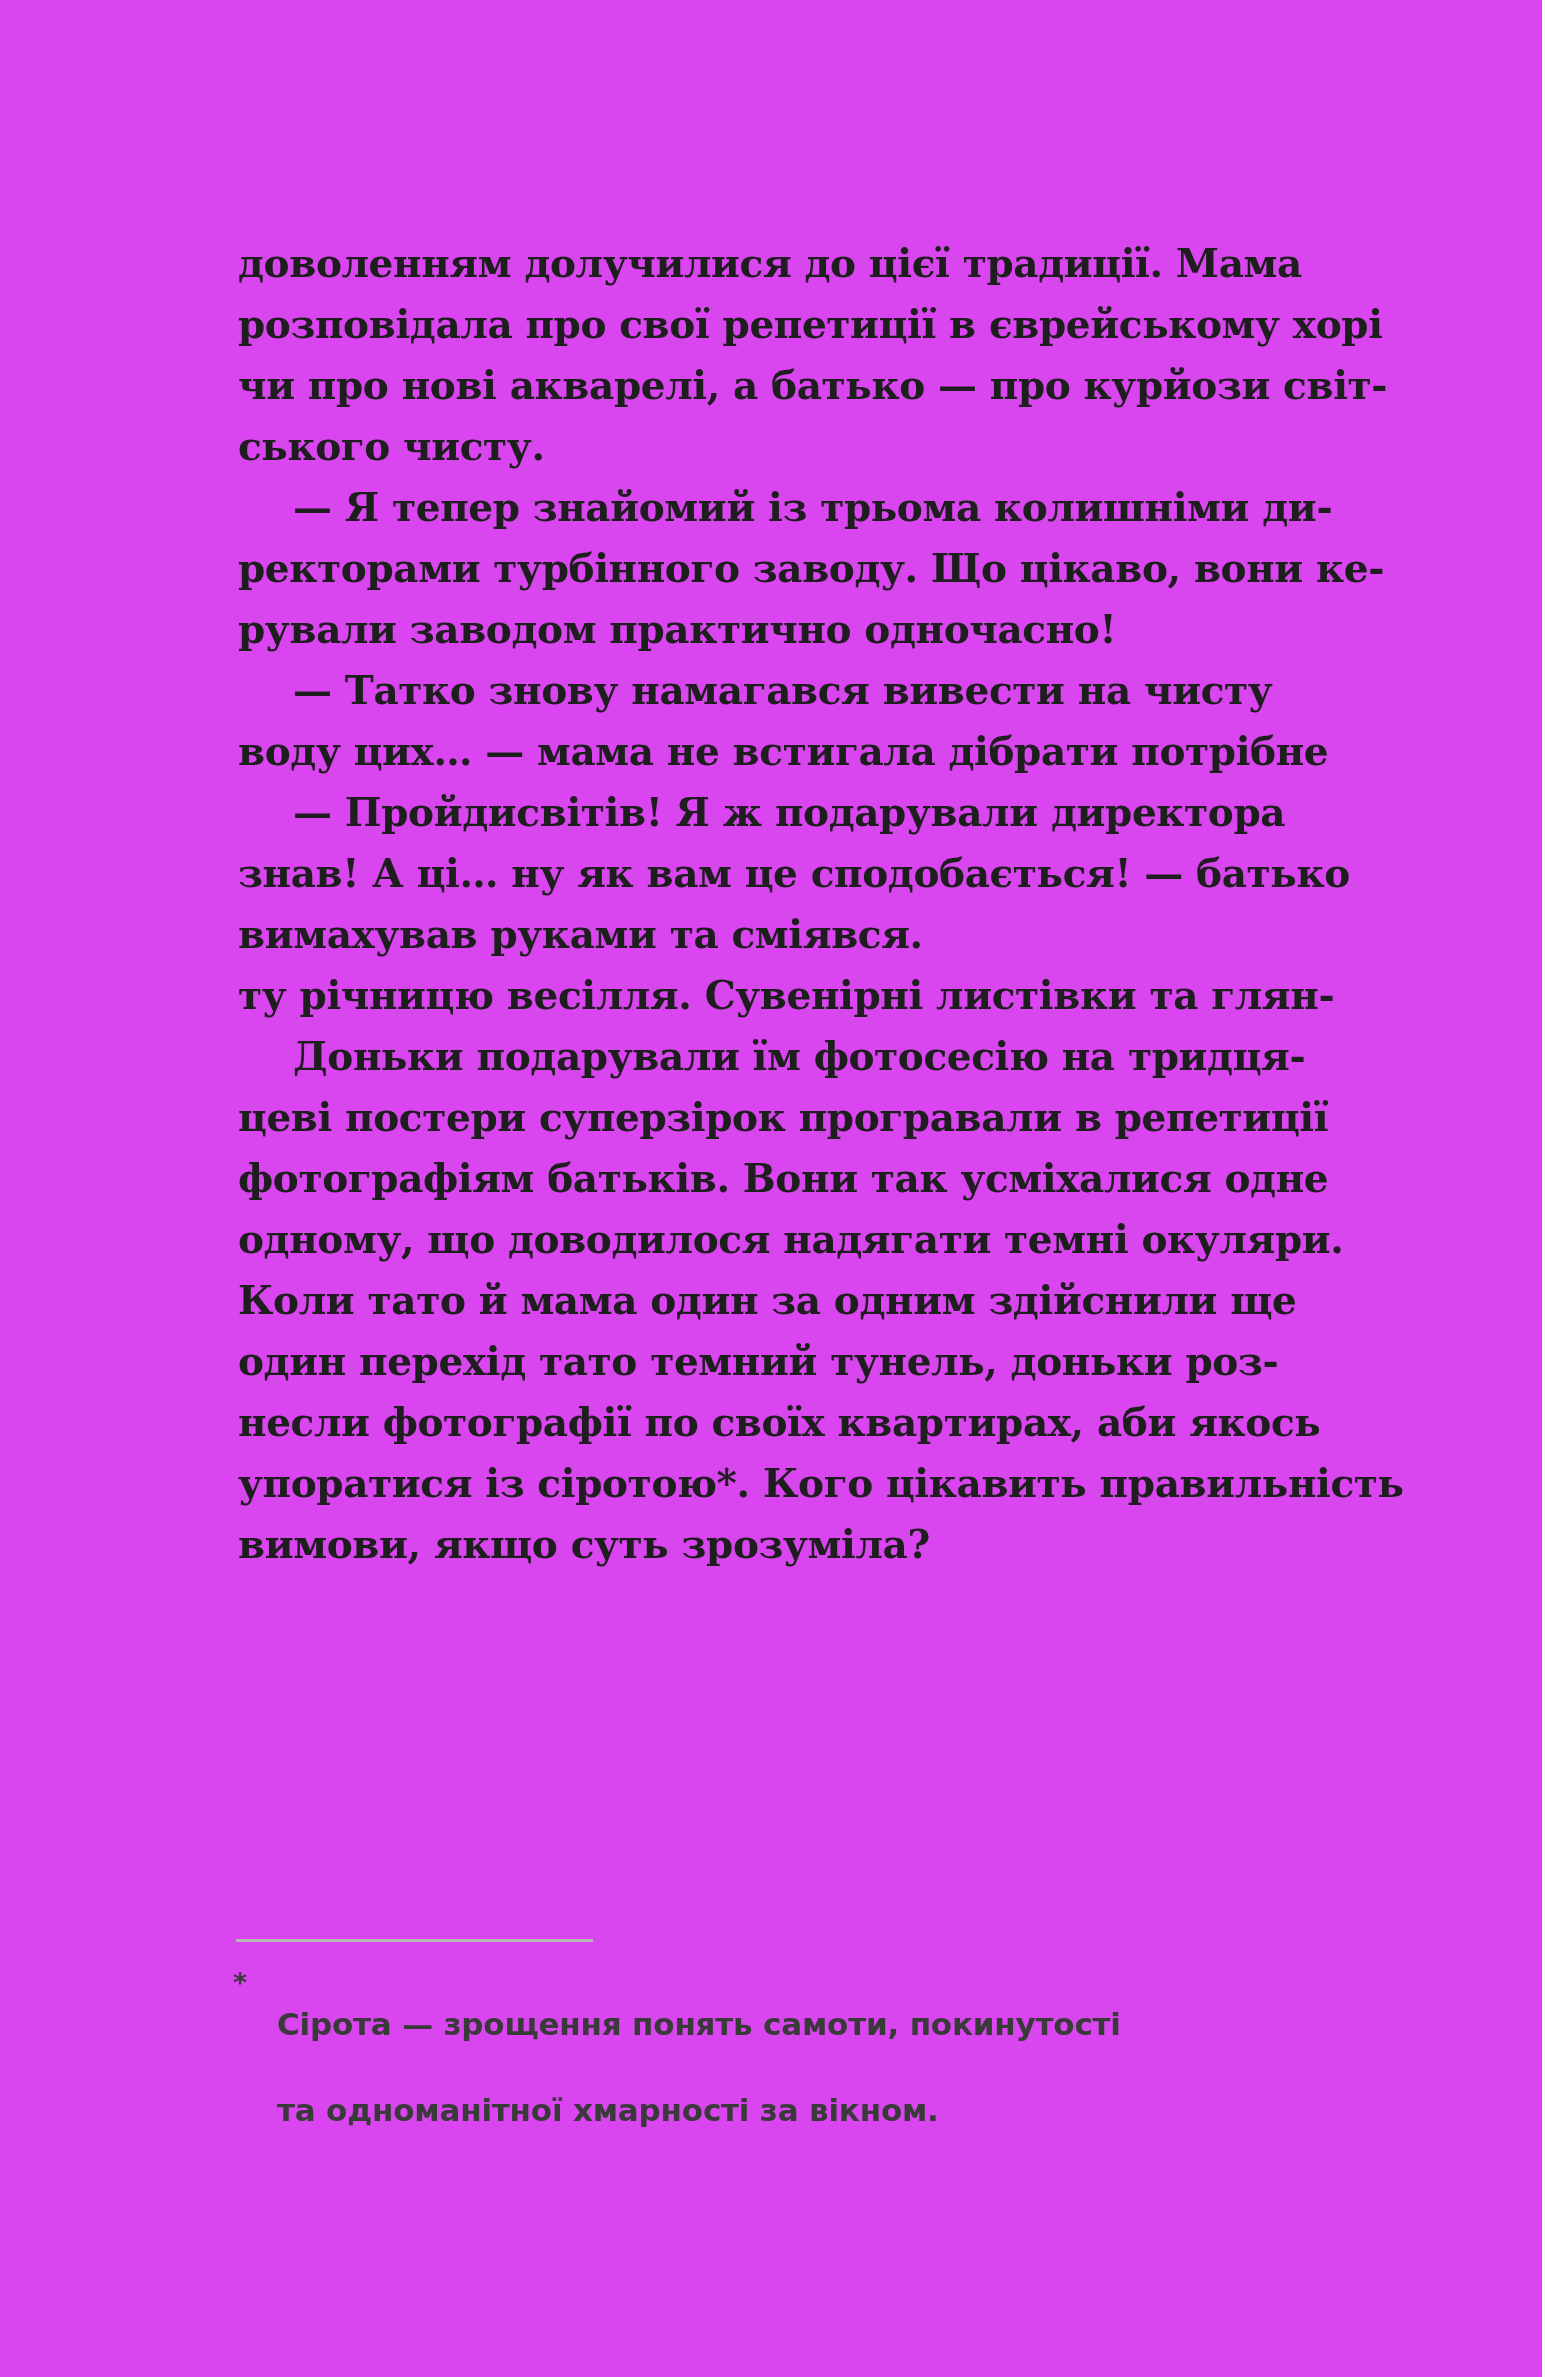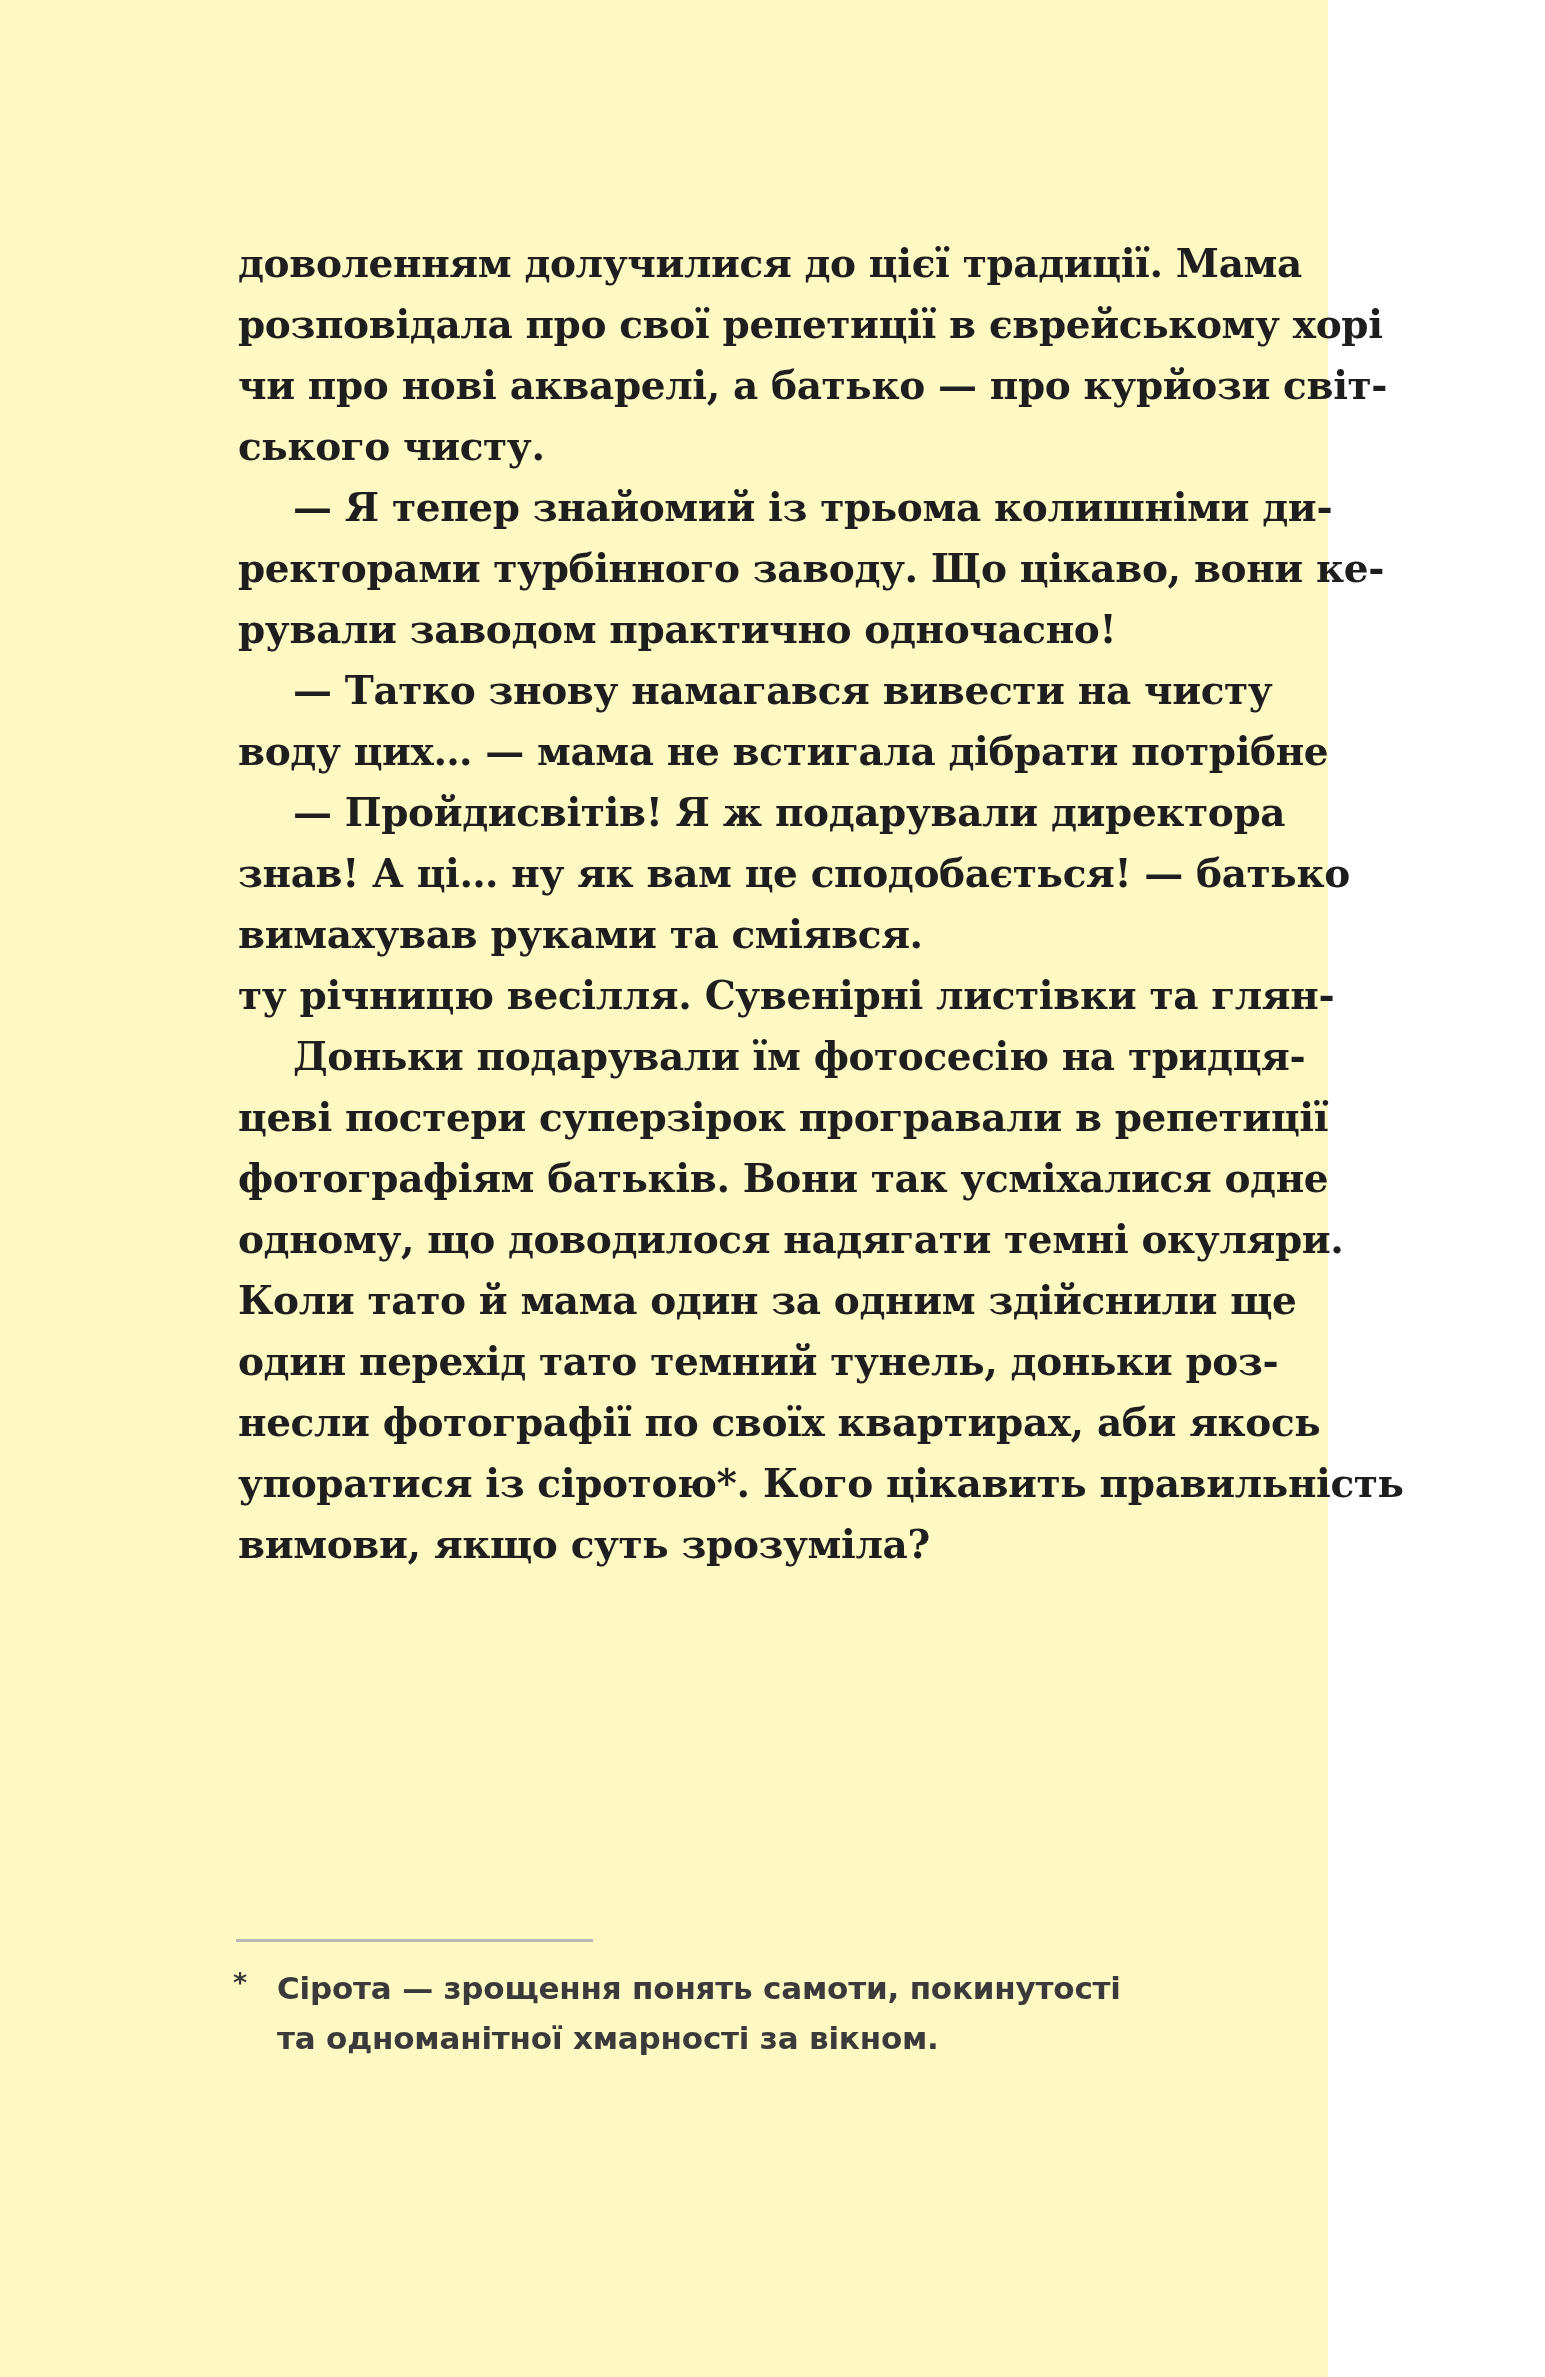--- a/index.html
+++ b/index.html
@@ -10,22 +10,22 @@
     body {
       width: 1546px;
       height: 2377px;
       position: relative;
       overflow: hidden;
       color: #1c1c1c;
     }
     .page {
       position: absolute;
       left: 0; top: 0;
-      width: 1328px; height: 2377px;
-      background: #fef9c3;
+      width: 1542px; height: 2377px;
+      background: #d946ef;
     }
     .body-text {
       position: absolute;
       left: 238px;
       top: 233px;
       width: 1024px;
       font-family: "DejaVu Serif", "Liberation Serif", serif;
       font-size: 39px;
       line-height: 61px;
       font-weight: bold;
@@ -73,20 +73,21 @@
     }
     .footnote-text {
       position: absolute;
       left: 44px;
       top: 0;
       white-space: nowrap;
     }
     .footnote-text .fline {
       display: block;
       height: 50px;
+      margin-top: 36px;
     }
   </style>
 </head>
 <body>
 
 <div class="page">
   <div class="body-text">
     <span class="line">доволенням долучилися до цієї традиції. Мама</span>
     <span class="line">розповідала про свої репетиції в єврейському хорі</span>
     <span class="line">чи про нові акварелі, а батько — про курйози світ-</span>

